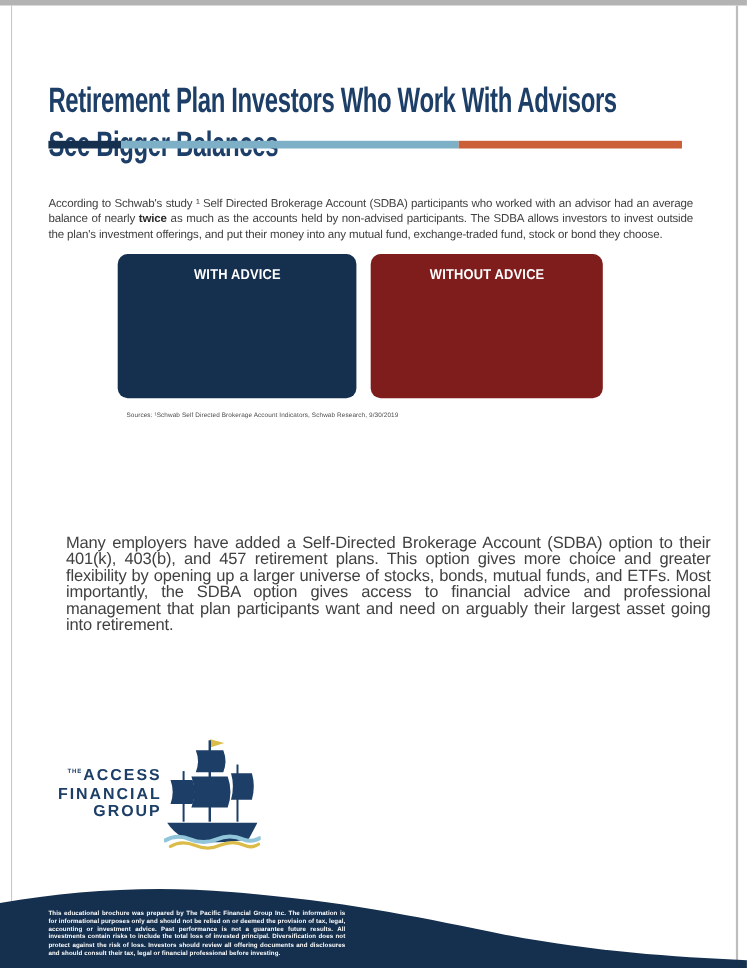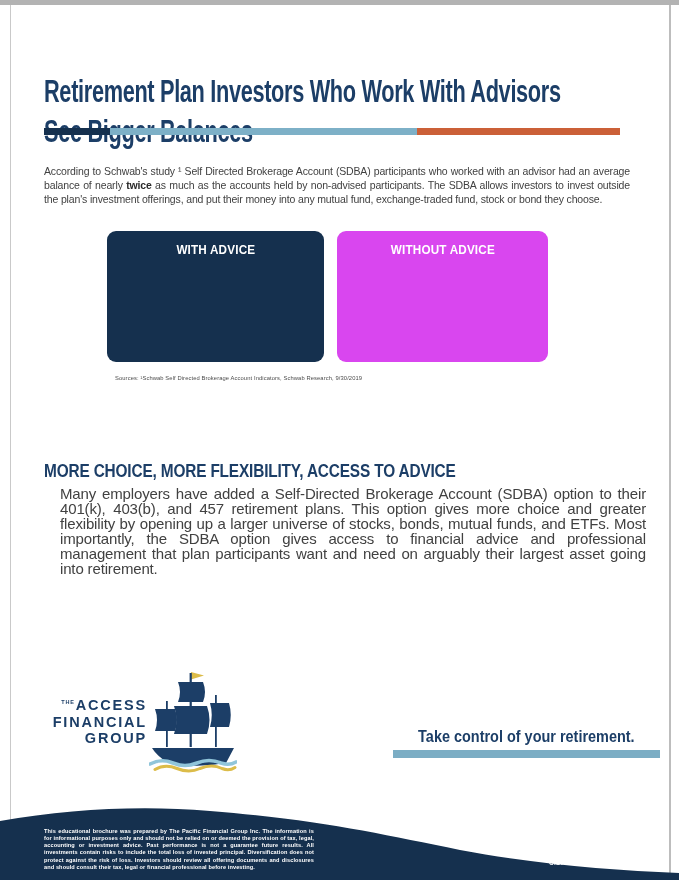--- a/index.html
+++ b/index.html
@@ -15,28 +15,28 @@
          font-size:32px;line-height:40px;}
   .title .tline{white-space:nowrap;transform:scaleX(0.68);transform-origin:0 0;letter-spacing:-0.5px;}
 
   
   .divider{position:absolute;left:44px;top:128px;width:576px;height:7px;display:flex;z-index:3;}
   .divider .seg-navy{width:66px;background:#15304e;}
   .divider .seg-blue{width:307px;background:#7db0c7;}
   .divider .seg-orange{width:203px;background:#cb6038;}
 
   
-  .intro{position:absolute;left:44px;top:153px;width:586px;z-index:3;color:#414141;
+  .intro{position:absolute;left:44px;top:167px;width:586px;z-index:3;color:#414141;
          font-size:10.5px;line-height:14px;text-align:justify;letter-spacing:-0.15px;}
   .intro b{color:#2b2b2b;}
 
   
   .box{position:absolute;top:231px;height:131px;border-radius:9px;z-index:3;color:#ffffff;}
   .box-advice{left:107px;width:217px;background:#15304e;}
-  .box-noadvice{left:337px;width:211px;background:#d946ef;}
+  .box-noadvice{left:337px;width:211px;background:#7f1d1d;}
   .box h2{margin:11px 0 0 0;text-align:center;font-size:13px;letter-spacing:0.2px;}
   .box h2 span{display:inline-block;white-space:nowrap;transform:scaleX(0.9);}
   .box ul{margin:12px 0 0 0;padding:0 10px 0 16px;list-style:none;}
   .box li{position:relative;margin-bottom:11.5px;font-size:7.5px;font-weight:bold;}
   .box li::before{content:"•";position:absolute;left:-9px;top:0;font-size:7.5px;}
   .box li .btxt{display:inline-block;white-space:nowrap;transform:scaleX(0.82);transform-origin:0 0;}
 
   .sources{position:absolute;left:115px;top:375px;z-index:3;color:#4c4c4c;font-size:5.8px;letter-spacing:0.1px;}
 
   
@@ -90,21 +90,20 @@
   <div class="box box-advice">
     <h2><span>WITH ADVICE</span></h2>
   </div>
 
   <div class="box box-noadvice">
     <h2><span>WITHOUT ADVICE</span></h2>
   </div>
 
   <div class="sources">Sources: ¹Schwab Self Directed Brokerage Account Indicators, Schwab Research, 9/30/2019</div>
 
-  <h2 class="sec-heading"><span>MORE CHOICE, MORE FLEXIBILITY, ACCESS TO ADVICE</span></h2>
   <p class="para para1">Many employers have added a Self-Directed Brokerage Account (SDBA) option to their 401(k), 403(b), and 457 retirement plans. This option gives more choice and greater flexibility by opening up a larger universe of stocks, bonds, mutual funds, and ETFs. Most importantly, the SDBA option gives access to financial advice and professional management that plan participants want and need on arguably their largest asset going into retirement.</p>
 
   <div class="logo-text">
     <div><span class="the">THE</span><span>ACCESS</span></div>
     <div>FINANCIAL</div>
     <div>GROUP</div>
   </div>
 
   <svg class="ship" width="88" height="102" viewBox="0 0 88 102">
 
@@ -118,24 +117,20 @@
     <path d="M25,35 h33 q5,14 0,28 h-33 q5,-14 0,-28 Z" fill="#1c3e67"></path>
     <path d="M6,38 h20 q4,11 0,22 h-20 q4,-11 0,-22 Z" fill="#1c3e67"></path>
     <path d="M61,32 h19 q3.5,12 0,24 h-19 q3.5,-12 0,-24 Z" fill="#1c3e67"></path>
 
     <path d="M3,77 L85,77 L77,92 Q44,98 18,91 Q8,85 3,77 Z" fill="#1c3e67"></path>
 
     <path d="M1,93 q11,-6 23,-1 q12,5 24,0 q12,-5 24,0 q8,3 15,-1" stroke="#90c5da" stroke-width="3.6" fill="none" stroke-linecap="round"></path>
     <path d="M6,98.5 q10,-6 22,-1 q12,5 23,0 q12,-5 22,0 q7,3 13,-1" stroke="#dcbc49" stroke-width="3" fill="none" stroke-linecap="round"></path>
   </svg>
 
-  <div class="tagline">
-    <div class="ttext">Take control of your retirement.</div>
-    <div class="tbar"></div>
-  </div>
 
   <svg class="footer-wave" width="679" height="100" viewBox="0 0 679 100" preserveAspectRatio="none">
     <path d="M0,41 C70,29 140,25 210,31 C320,40 380,54 460,70 C540,85 610,90 679,93 L679,100 L0,100 Z" fill="#15304e"></path>
   </svg>
 
   <p class="disclaimer">This educational brochure was prepared by The Pacific Financial Group Inc. The information is for informational purposes only and should not be relied on or deemed the provision of tax, legal, accounting or investment advice. Past performance is not a guarantee future results. All investments contain risks to include the total loss of invested principal. Diversification does not protect against the risk of loss. Investors should review all offering documents and disclosures and should consult their tax, legal or financial professional before investing.</p>
   <div class="cid">CID.TPFG.746</div>
 
 </div>
 

